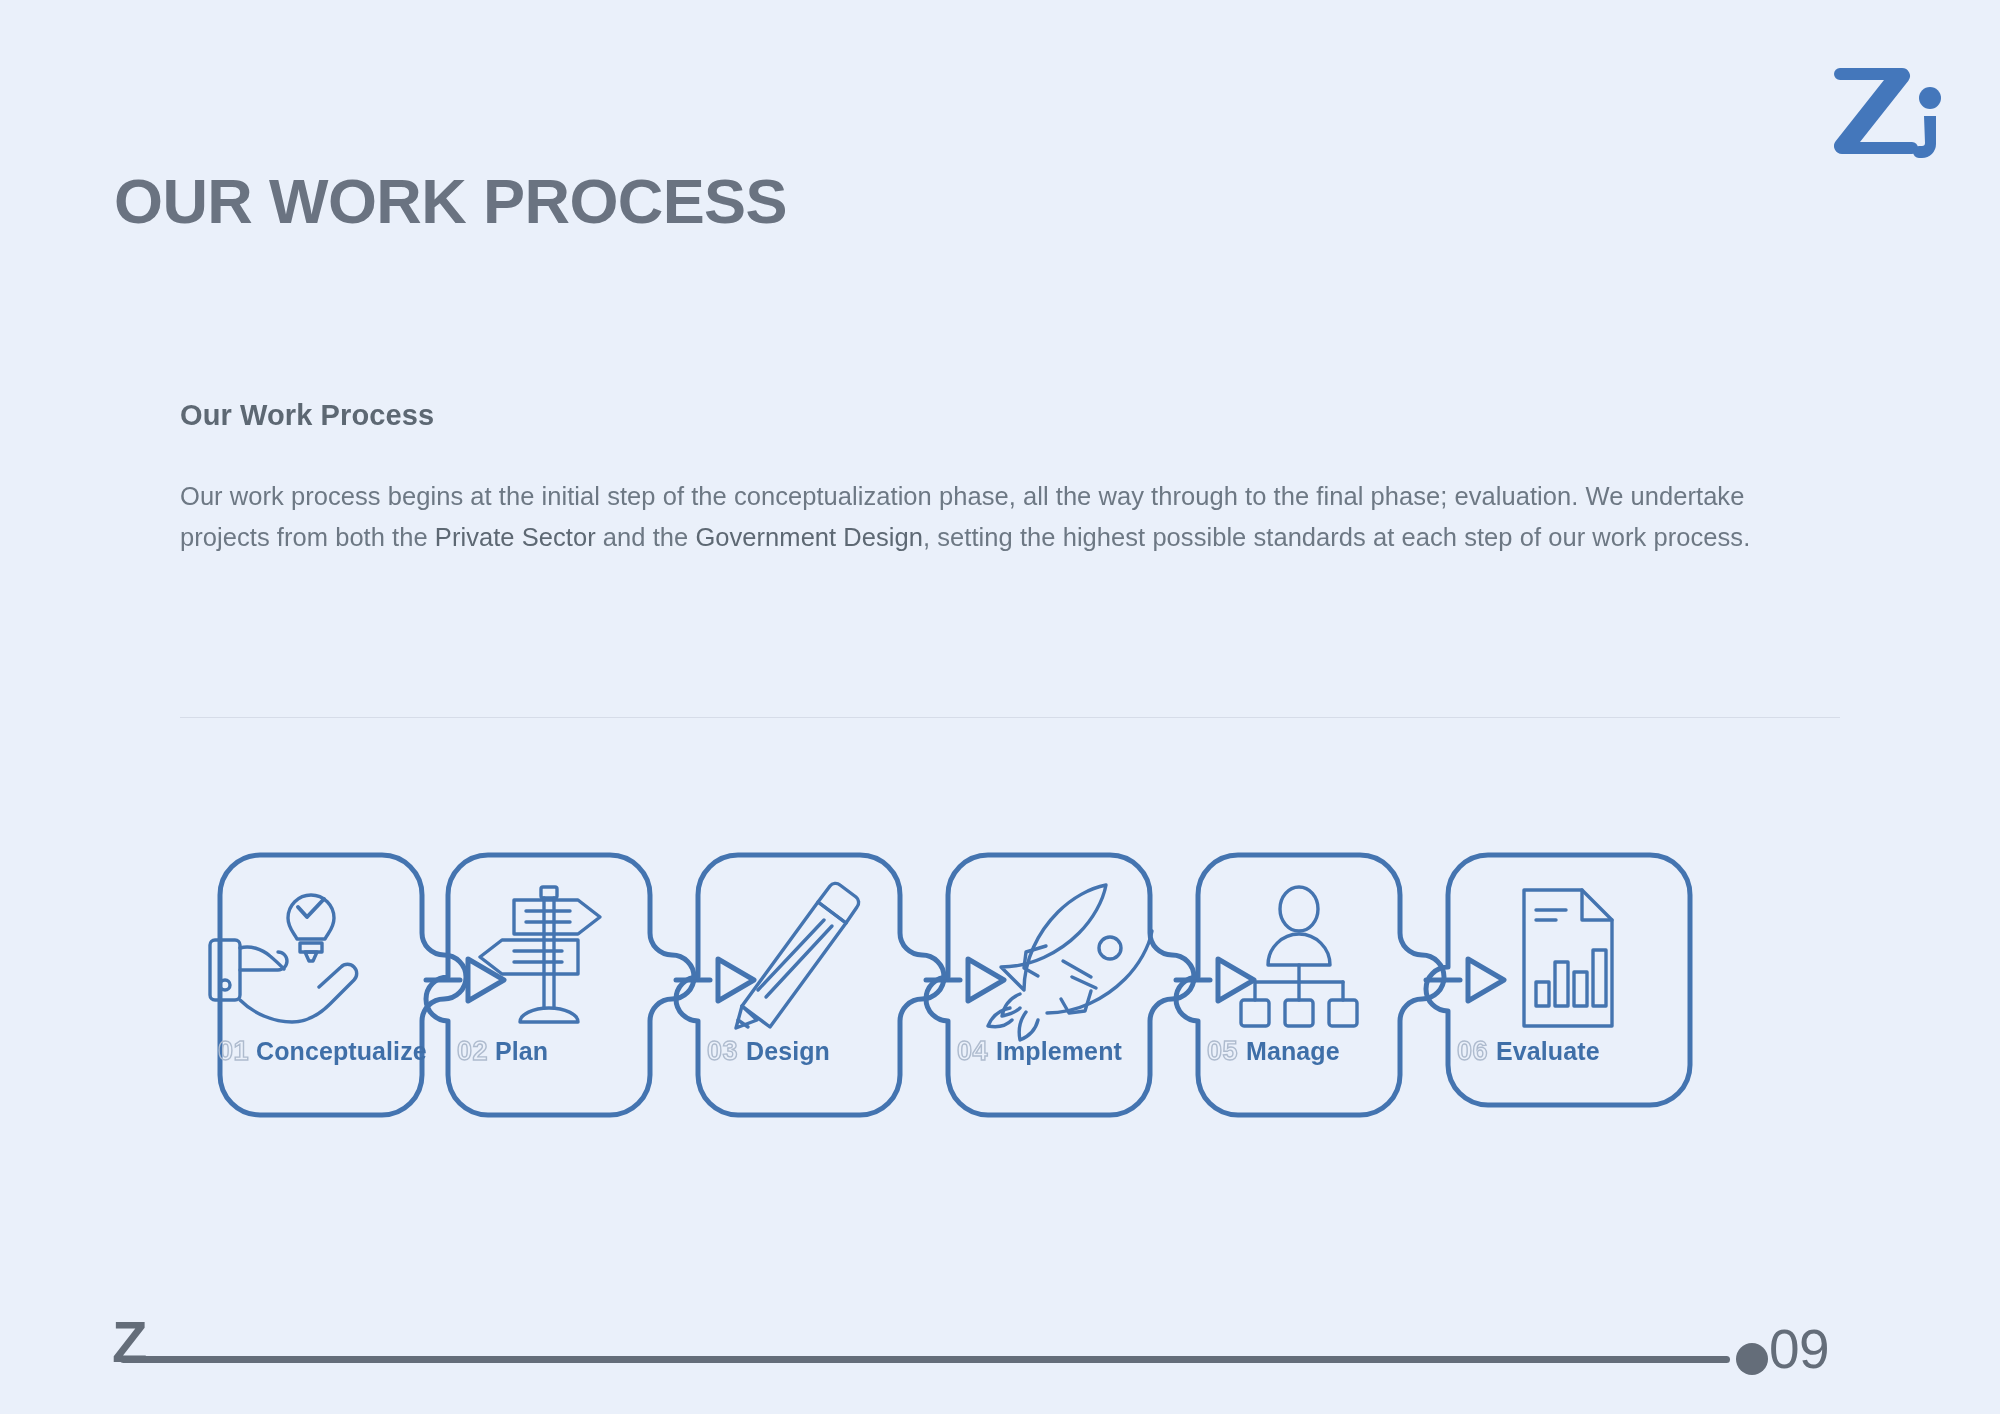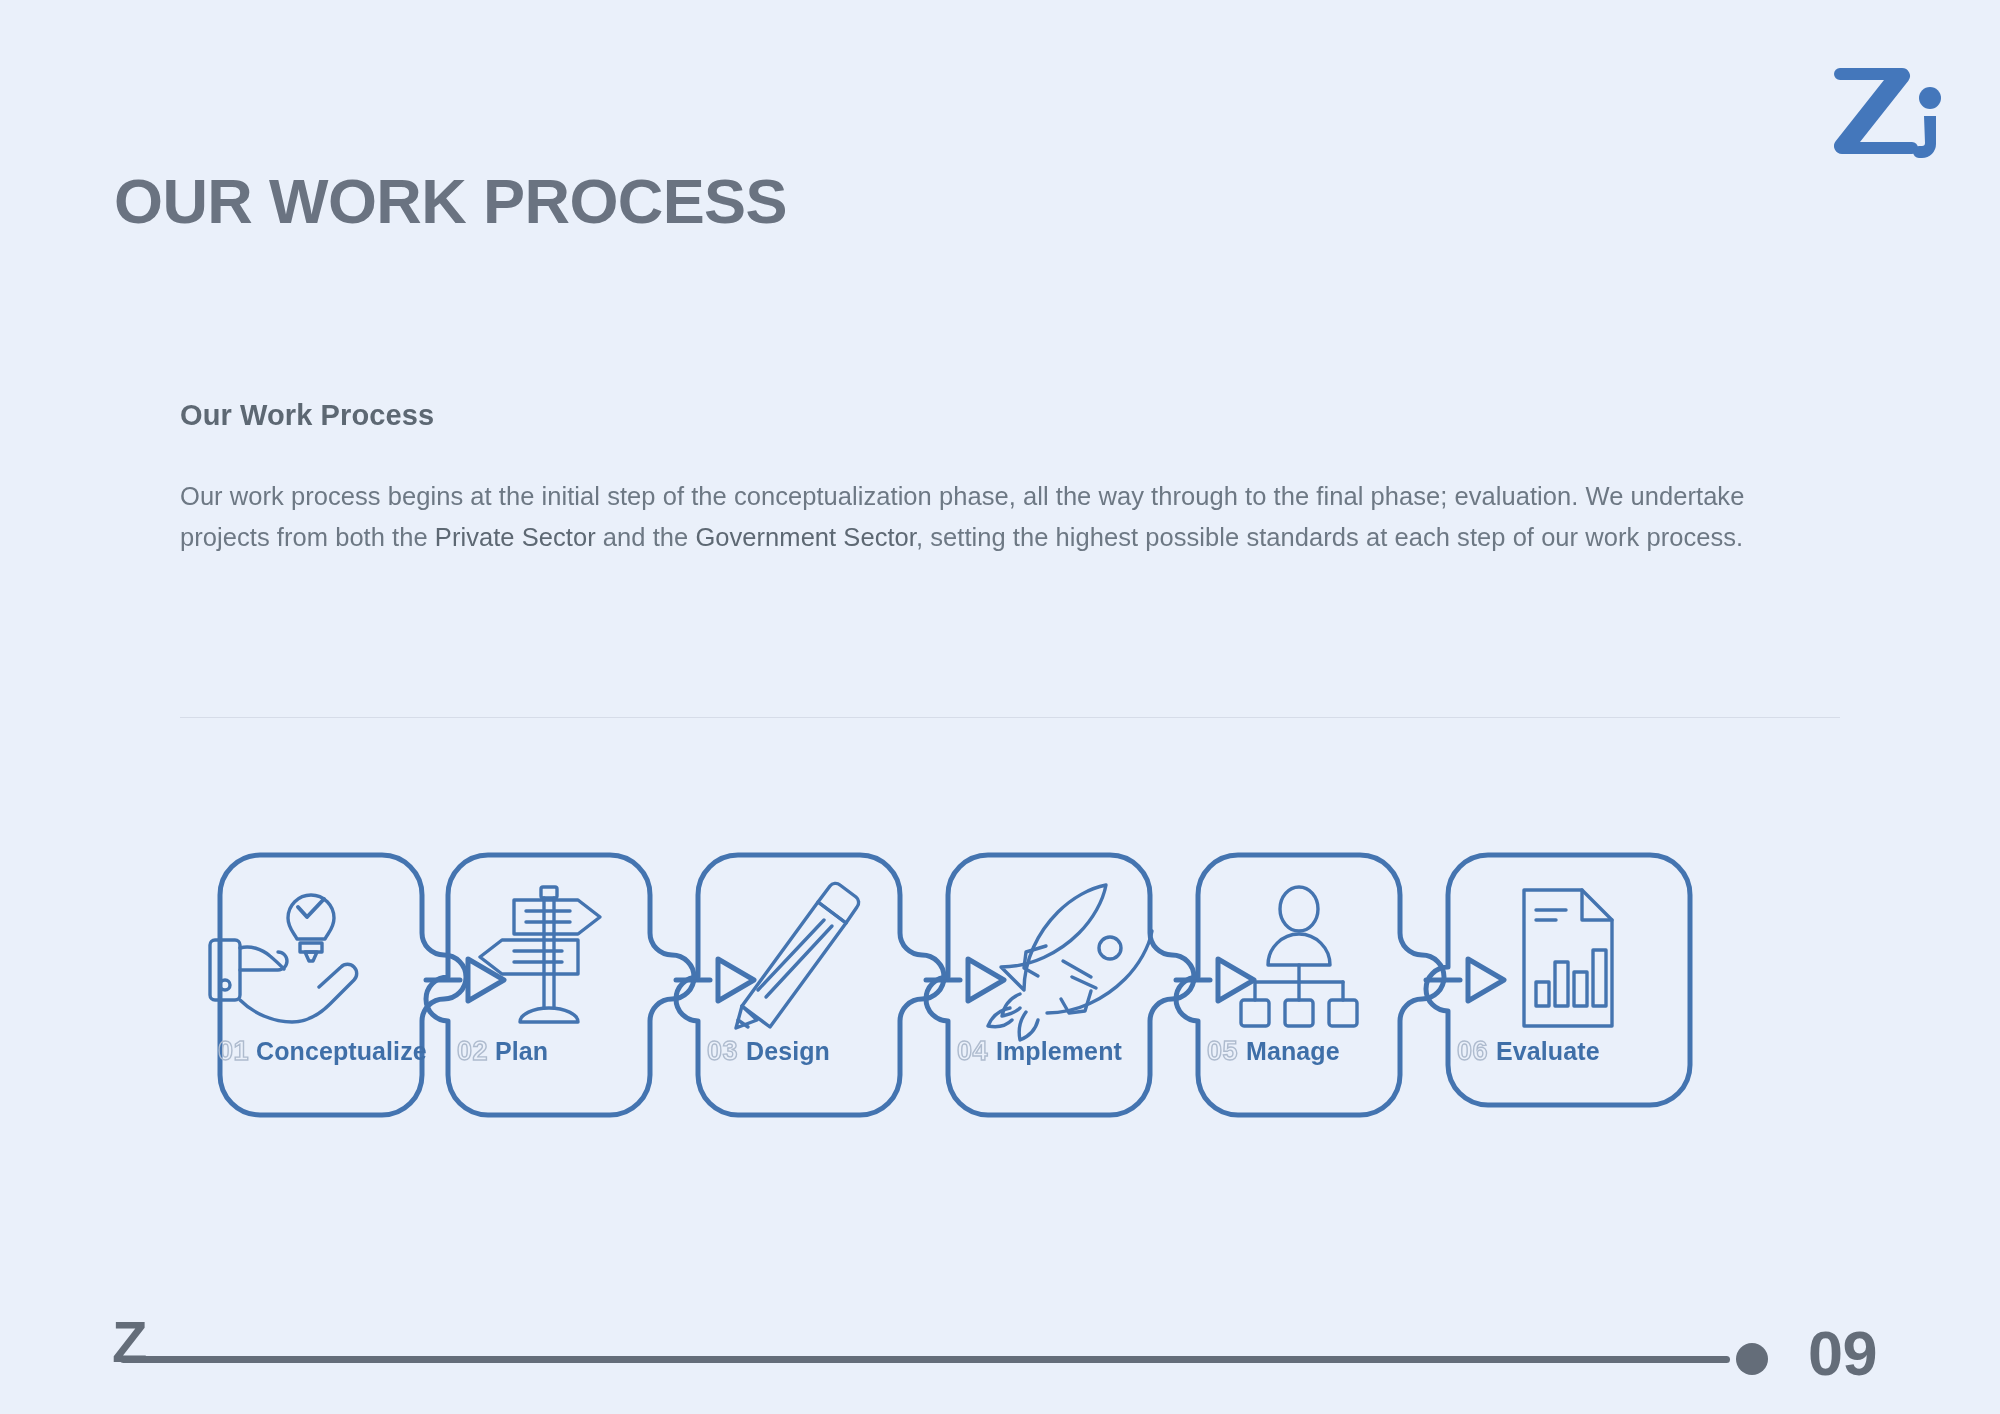--- a/index.html
+++ b/index.html
@@ -140,24 +140,24 @@
     position: absolute;
     left: 1736px;
     top: 1343px;
     width: 32px;
     height: 32px;
     border-radius: 50%;
     background: #646d79;
   }
   .footer-page {
     position: absolute;
-    left: 1808px;
+    left: 1769px;
     top: 1322px;
-    font-size: 63px;
-    font-weight: 700;
+    font-size: 55px;
+    font-weight: 400;
     color: #646d79;
     line-height: 1;
     letter-spacing: -0.5px;
   }
 </style>
 </head>
 <body>
 
 <div class="slide">
 
@@ -171,21 +171,21 @@
 
         <path d="M90 58 h12 v28 a14 14 0 0 1 -14 14 h-3 a6 6 0 0 1 0 -12 h3 a3 3 0 0 0 3 -3 Z"></path>
       </g>
     </svg>
   </div>
 
   <h1 class="page-title">OUR WORK PROCESS</h1>
 
   <div class="body-block">
     <h2 class="body-heading">Our Work Process</h2>
-    <p class="body-paragraph"><span>Our work process begins at the initial step of the conceptualization phase, all the way through to the final phase; evaluation. We undertake projects from both the </span><b>Private Sector</b><span> and the </span><b>Government Sector</b><span>, setting the highest possible standards at each step of our work process.</span></p>
+    <p class="body-paragraph"><span>Our work process begins at the initial step of the conceptualization phase, all the way through to the final phase; evaluation. We undertake projects from both the </span><b>Private Sector</b><span> and the </span><b>Government Design</b><span>, setting the highest possible standards at each step of our work process.</span></p>
   </div>
 
   <div class="divider"></div>
 
   <div class="process-wrap">
     <svg class="process-svg" viewBox="0 0 1700 300" aria-hidden="true">
       <defs>
 
         <g id="arrow-right-icon">
           <path d="M0 0 L36 21 L0 42 Z" fill="none" stroke="#4474b0" stroke-width="5" stroke-linejoin="round"></path>

